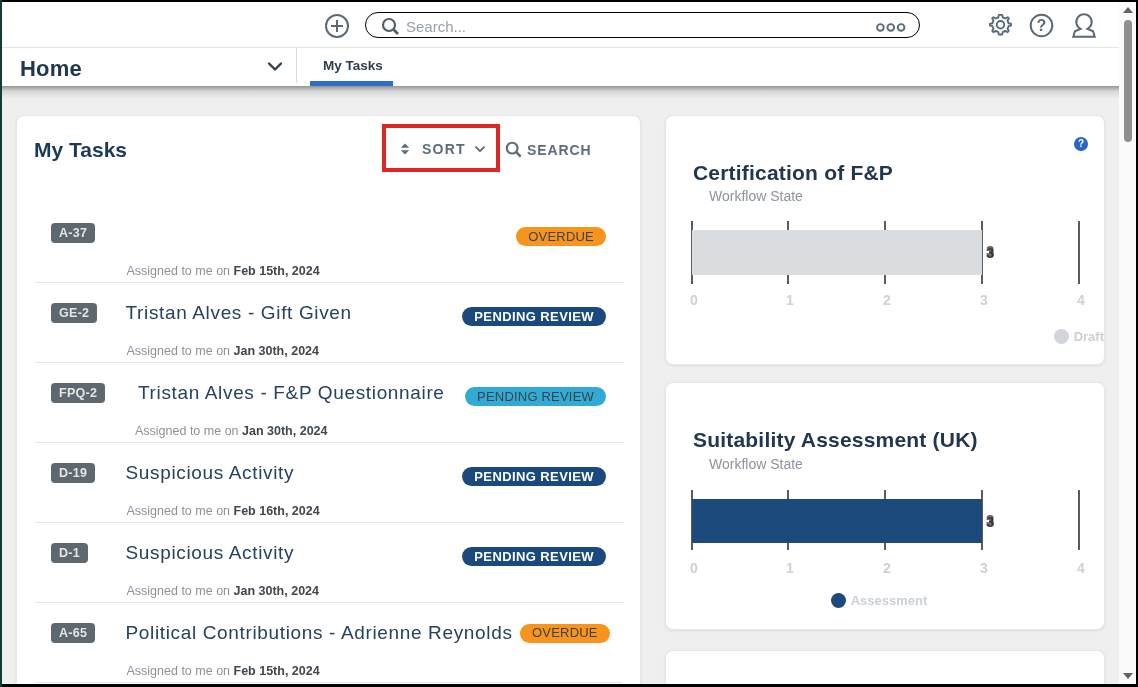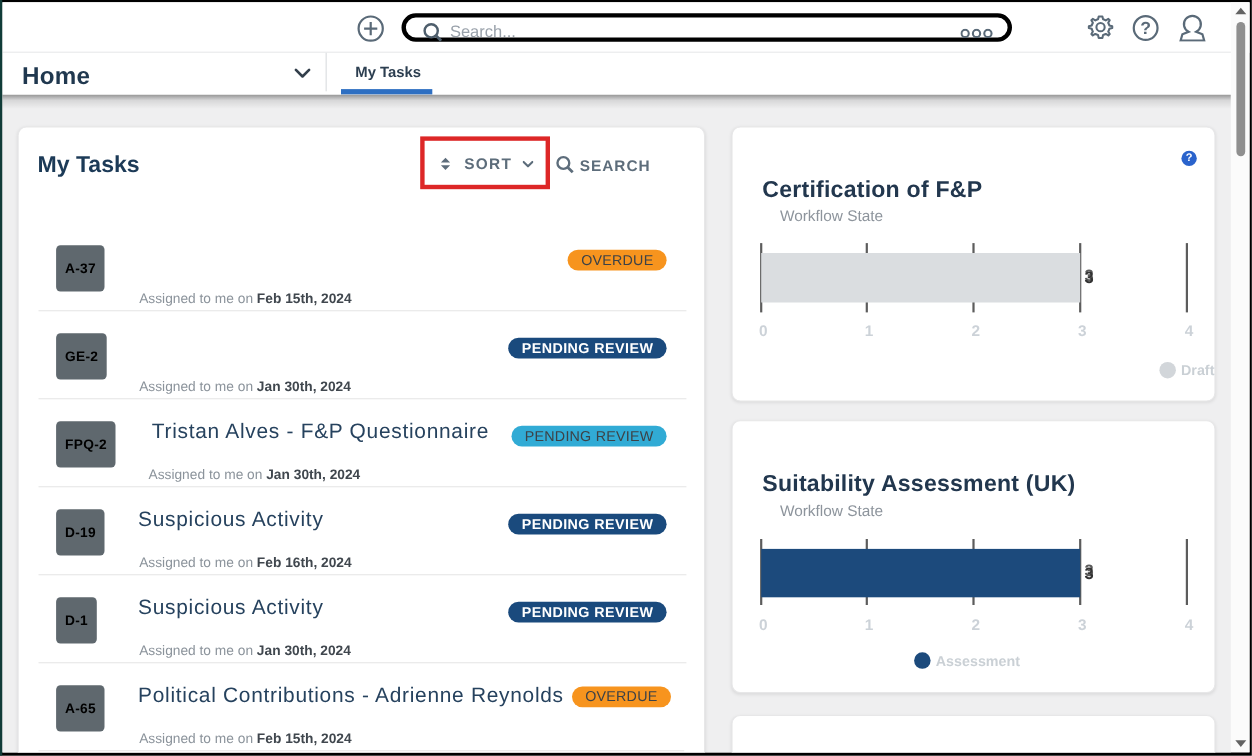--- a/index.html
+++ b/index.html
@@ -4,21 +4,21 @@
 <style>
   * { margin:0; padding:0; box-sizing:border-box; }
   html,body { width:1138px; height:687px; overflow:hidden; }
   body { font-family:"Liberation Sans", sans-serif; background:#000; position:relative; }
   .app { position:absolute; left:2px; top:2px; width:1134px; height:682px; background:#fff; overflow:hidden; }
   .leftedge { position:absolute; left:0; top:0; width:2px; height:687px; background:#113c38; z-index:50; }
   
   .topbar { position:absolute; left:0; top:0; width:1134px; height:46px; background:#fff; }
   .topbar .divider { position:absolute; left:0; bottom:0; width:1117px; height:1px; background:#e4e5e6; }
   .plusicon { position:absolute; left:322px; top:11px; }
-  .searchpill { position:absolute; left:363px; top:10px; width:555px; height:26px; border:4px solid #000000; border-radius:13px; background:#fff; }
+  .searchpill { position:absolute; left:363px; top:10px; width:555px; height:26px; border:1px solid #000000; border-radius:13px; background:#fff; }
   .searchpill svg.mag { position:absolute; left:15px; top:3.5px; }
   .searchpill .ph { position:absolute; left:40px; top:4.5px; font-size:15px; color:#99a1aa; }
   .searchpill svg.dots { position:absolute; right:13px; top:10px; }
   .gearicon { position:absolute; left:986px; top:10px; }
   .qicon { position:absolute; left:1027px; top:10.5px; }
   .personicon { position:absolute; left:1069px; top:5px; }
   
   .navrow { position:absolute; left:0; top:46px; width:1117px; height:38px; background:#fff; }
   .home { position:absolute; left:18px; top:8px; font-size:22px; font-weight:700; color:#20384f; letter-spacing:0.2px; }
   .homechev { position:absolute; left:264px; top:13px; }
@@ -33,21 +33,21 @@
   .cardR1 { left:663px; top:29px; width:440px; height:250px; }
   .cardR2 { left:663px; top:296px; width:440px; height:248px; }
   .cardR3 { left:663px; top:564px; width:440px; height:80px; }
   
   .mytitle { position:absolute; left:17px; top:22px; font-size:21px; font-weight:700; color:#1c3a57; }
   .redbox { position:absolute; left:365px; top:7.5px; width:118px; height:48.5px; border:4px solid #dd2727; }
   .sortctl { position:absolute; left:383px; top:25px; color:#5d6d7b; font-size:14px; font-weight:700; letter-spacing:1.2px; }
   .searchctl { position:absolute; left:488px; top:25px; color:#5d6d7b; font-size:14px; font-weight:700; letter-spacing:0.9px; }
   .row { position:absolute; left:0; width:625px; height:80px; }
   .row .sep { position:absolute; left:18px; right:18px; top:0; height:1px; background:#e6e6e7; }
-  .badge { position:absolute; left:34px; top:14px; background:#5f686e; color:#000000; font-size:12.5px; font-weight:700; border-radius:4px; padding:14px 8px; letter-spacing:0.3px;text-align:center; }
+  .badge { position:absolute; left:34px; top:14px; background:#5f686e; color:#e5e5e5; font-size:12.5px; font-weight:700; border-radius:4px; padding:3px 8px; letter-spacing:0.3px;text-align:center; }
   .rtitle { position:absolute; left:108.5px; top:12.5px; font-size:19px; letter-spacing:0.65px; color:#26425e; }
   .rsub { position:absolute; left:109.5px; top:55px; font-size:12.5px; color:#8b939b; }
   .rsub b { color:#40474e; }
   .pill { position:absolute; top:18px; color:#fff; font-size:13px; line-height:14px; font-weight:700; border-radius:10px; padding:2.5px 12px; letter-spacing:0.4px; }
   .pill.right { right:36px; }
   .pill.orange { background:#f7941e; color:#3d4247; font-weight:400; letter-spacing:0.2px; }
   .pill.navy { background:#1a4a7d; }
   .pill.blue { background:#31abd5; color:#3d4247; font-weight:400; letter-spacing:0.2px; }
   
   .ctitle { position:absolute; left:27px; top:45px; font-size:21px; font-weight:700; color:#22374e; letter-spacing:0.2px; }
@@ -133,20 +133,21 @@
         </svg>SEARCH
       </div>
       <div class="row" style="top:93px;">
         <div class="badge">A-37</div>
         <div class="rsub">Assigned to me on <b>Feb 15th, 2024</b></div>
         <div class="pill orange right">OVERDUE</div>
       </div>
       <div class="row" style="top:173px;">
         <div class="sep" style="top:-7px;"></div>
         <div class="badge">GE-2</div>
+        <div class="rtitle">Tristan Alves - Gift Given</div>
         <div class="rsub">Assigned to me on <b>Jan 30th, 2024</b></div>
         <div class="pill navy right">PENDING REVIEW</div>
       </div>
       <div class="row" style="top:253px;">
         <div class="sep" style="top:-7px;"></div>
         <div class="badge">FPQ-2</div>
         <div class="rtitle" style="left:121px;">Tristan Alves - F&amp;P Questionnaire</div>
         <div class="rsub" style="left:118px;">Assigned to me on <b>Jan 30th, 2024</b></div>
         <div class="pill blue right">PENDING REVIEW</div>
       </div>

